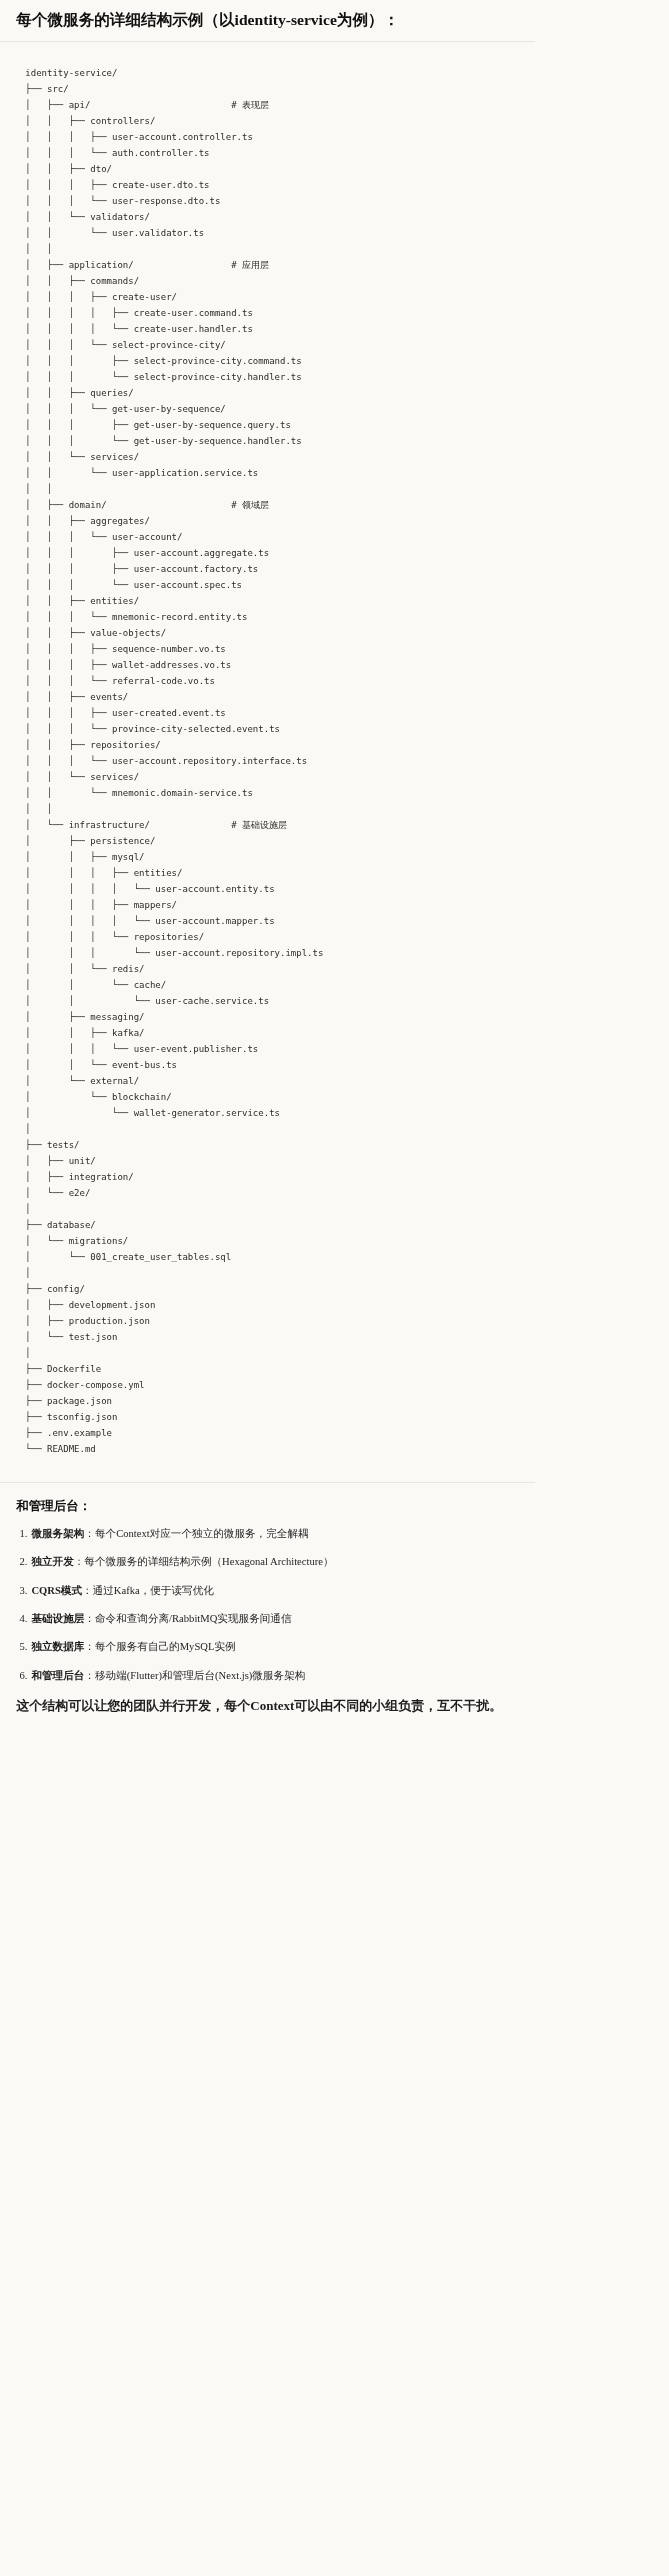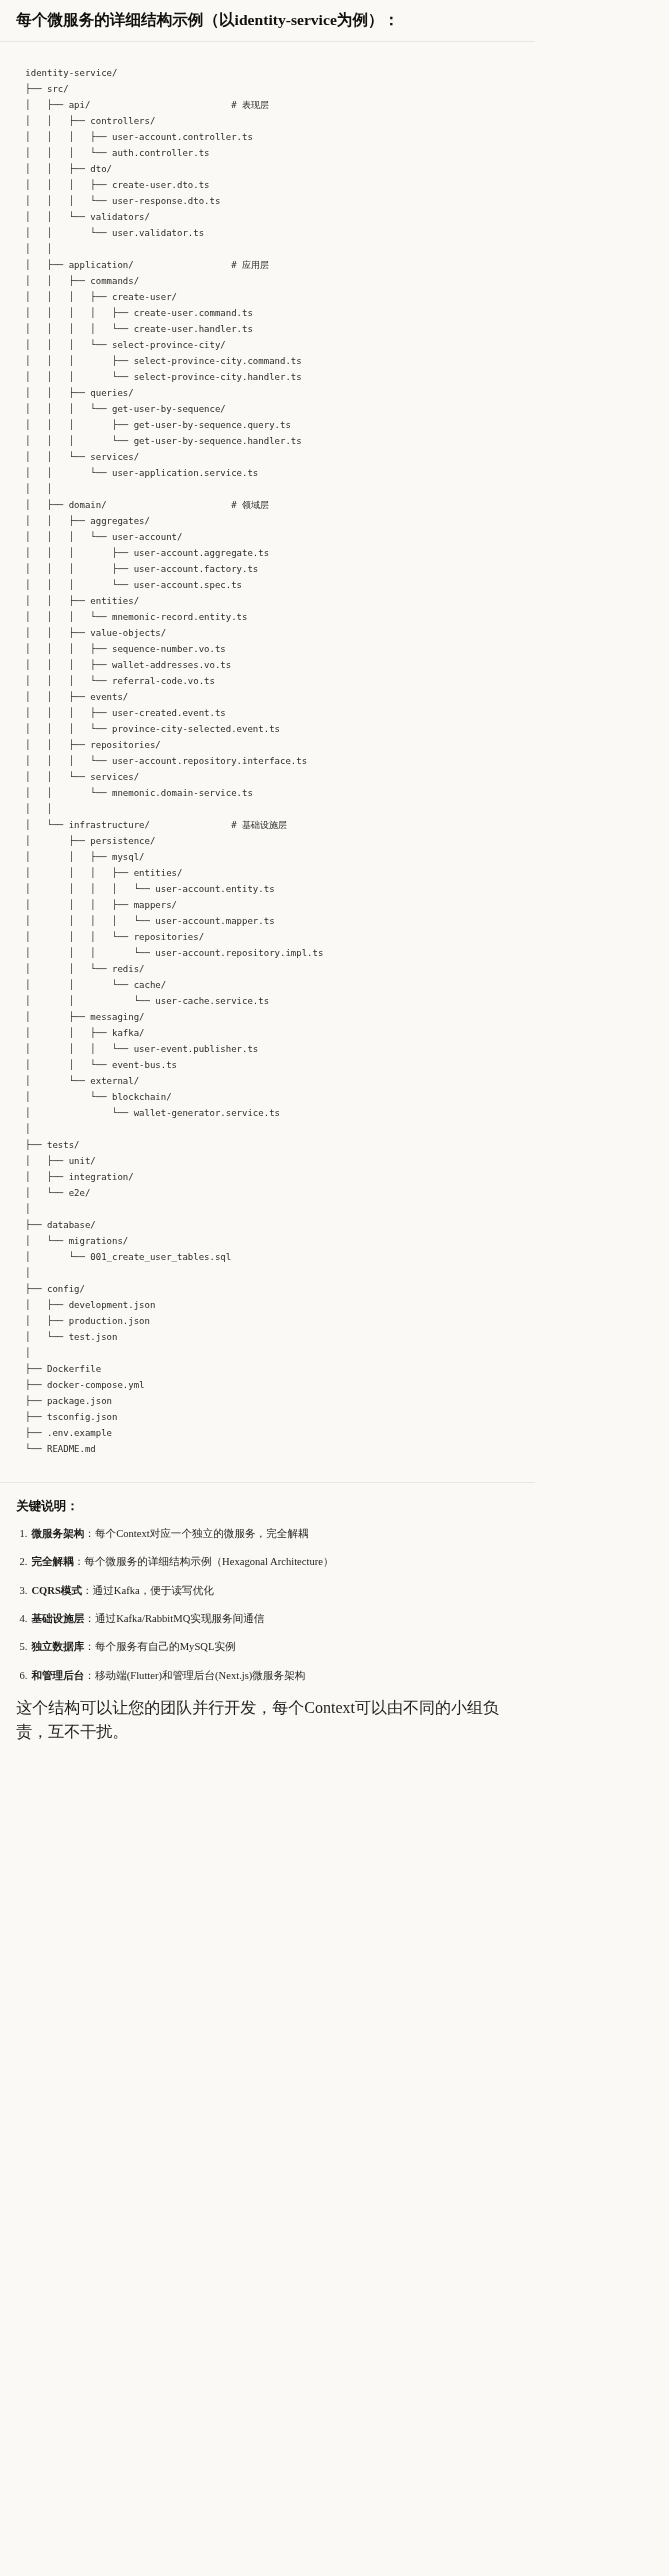--- a/index.html
+++ b/index.html
@@ -73,24 +73,25 @@
     line-height: 1.45;
     color: #1f1e1d;
     margin: 0 0 13px 0;
     padding-left: 1.3px;
   }
   ol.notes-list li .lead {
     font-weight: bold;
   }
   .closing {
     font-family: "Liberation Serif", serif;
-    font-size: 16px;
+    font-size: 13px;
     line-height: 1.5;
     color: #1f1e1d;
     margin: 7.5px 0 0 0;
+    font-weight: bold;
   }
 </style>
 </head>
 <body>
 
 <div class="page">
 
   <div class="header">
     <div class="header-title">每个微服务的详细结构示例（以identity-service为例）：</div>
   </div>
@@ -179,26 +180,26 @@
 │
 ├── Dockerfile
 ├── docker-compose.yml
 ├── package.json
 ├── tsconfig.json
 ├── .env.example
 └── README.md</pre>
   </div>
 
   <div class="notes">
-    <div class="notes-title">关键说明：</div>
+    <div class="notes-title">和管理后台：</div>
     <ol class="notes-list" id="notes-list">
         <li><span class="lead">微服务架构</span><span>：每个Context对应一个独立的微服务，完全解耦</span></li>
-        <li><span class="lead">完全解耦</span><span>：每个微服务的详细结构示例（Hexagonal Architecture）</span></li>
+        <li><span class="lead">独立开发</span><span>：每个微服务的详细结构示例（Hexagonal Architecture）</span></li>
         <li><span class="lead">CQRS模式</span><span>：通过Kafka，便于读写优化</span></li>
-        <li><span class="lead">基础设施层</span><span>：通过Kafka/RabbitMQ实现服务间通信</span></li>
+        <li><span class="lead">基础设施层</span><span>：命令和查询分离/RabbitMQ实现服务间通信</span></li>
         <li><span class="lead">独立数据库</span><span>：每个服务有自己的MySQL实例</span></li>
         <li><span class="lead">和管理后台</span><span>：移动端(Flutter)和管理后台(Next.js)微服务架构</span></li>
       </ol>
     <p class="closing">这个结构可以让您的团队并行开发，每个Context可以由不同的小组负责，互不干扰。</p>
   </div>
 
 </div>
 
 
 </body></html>

